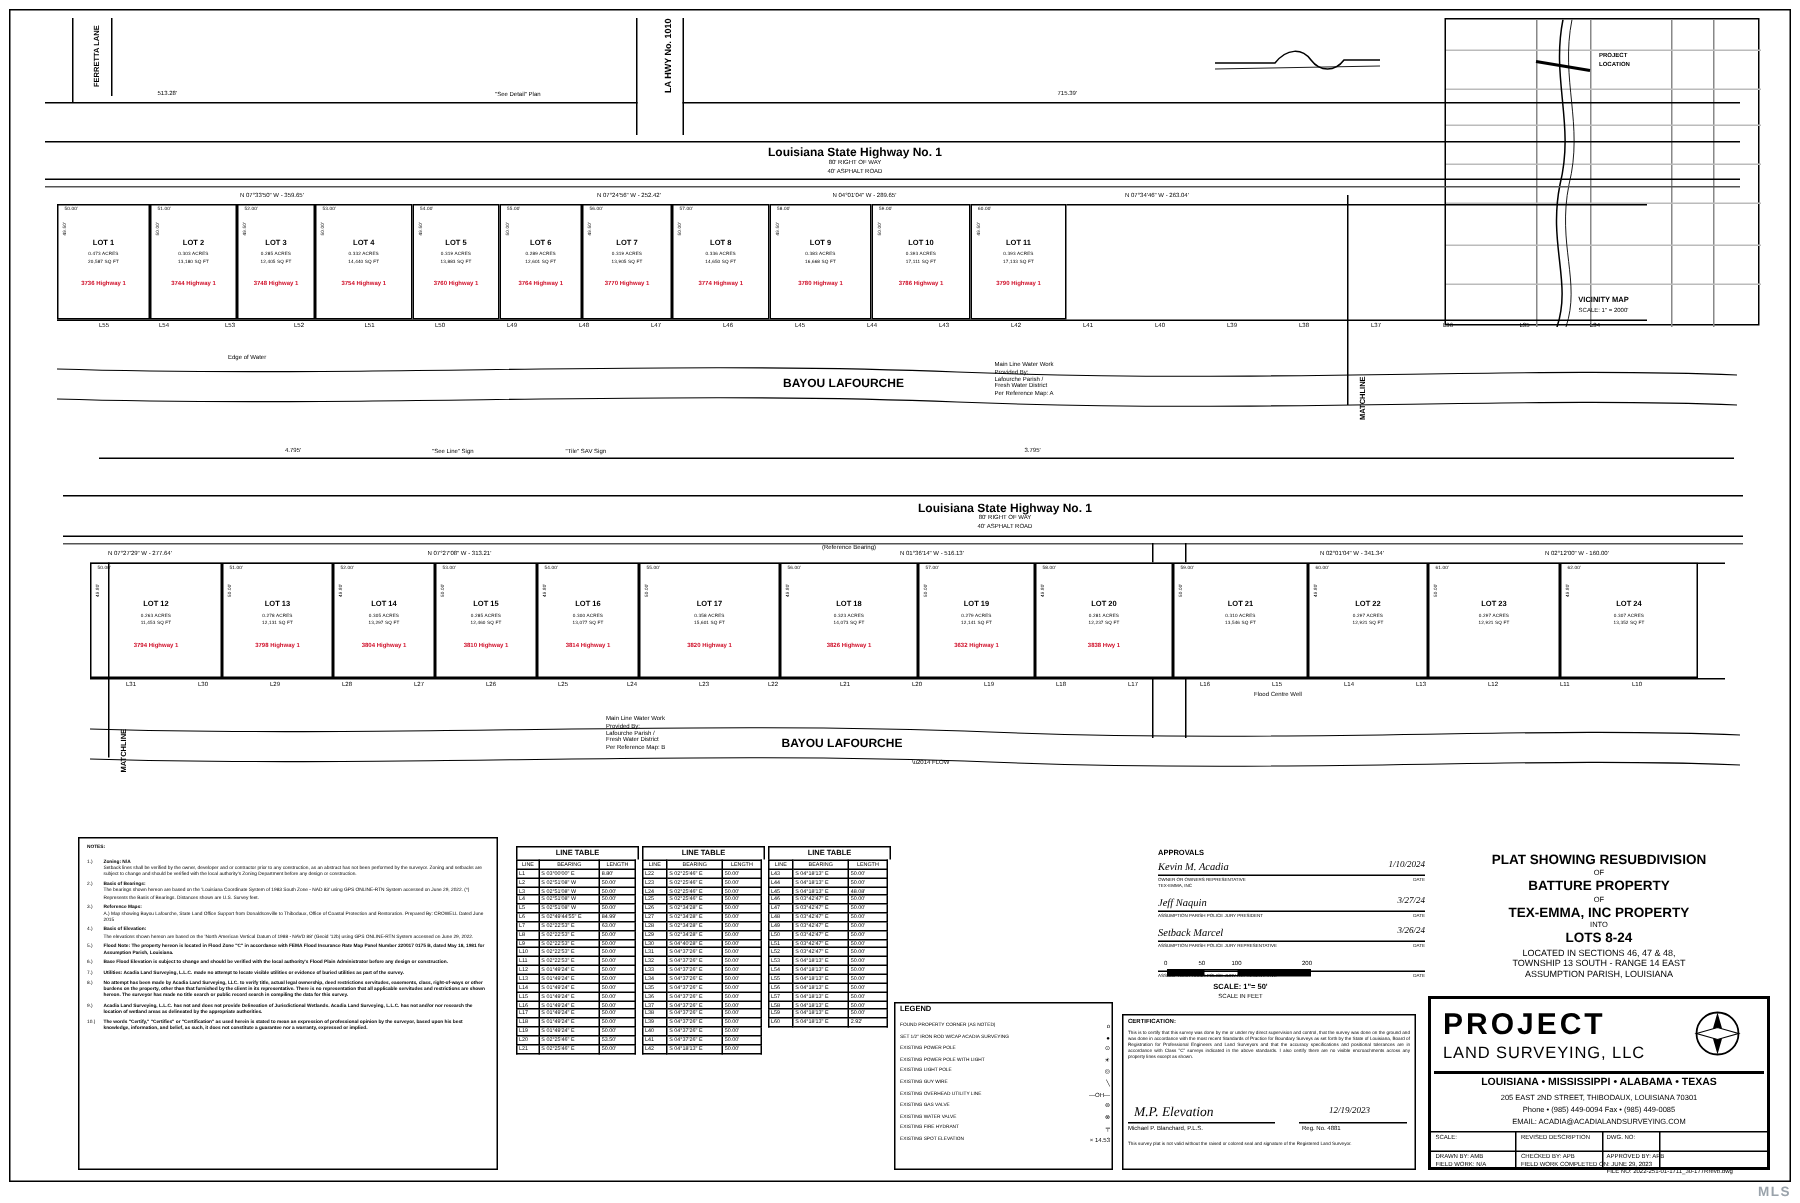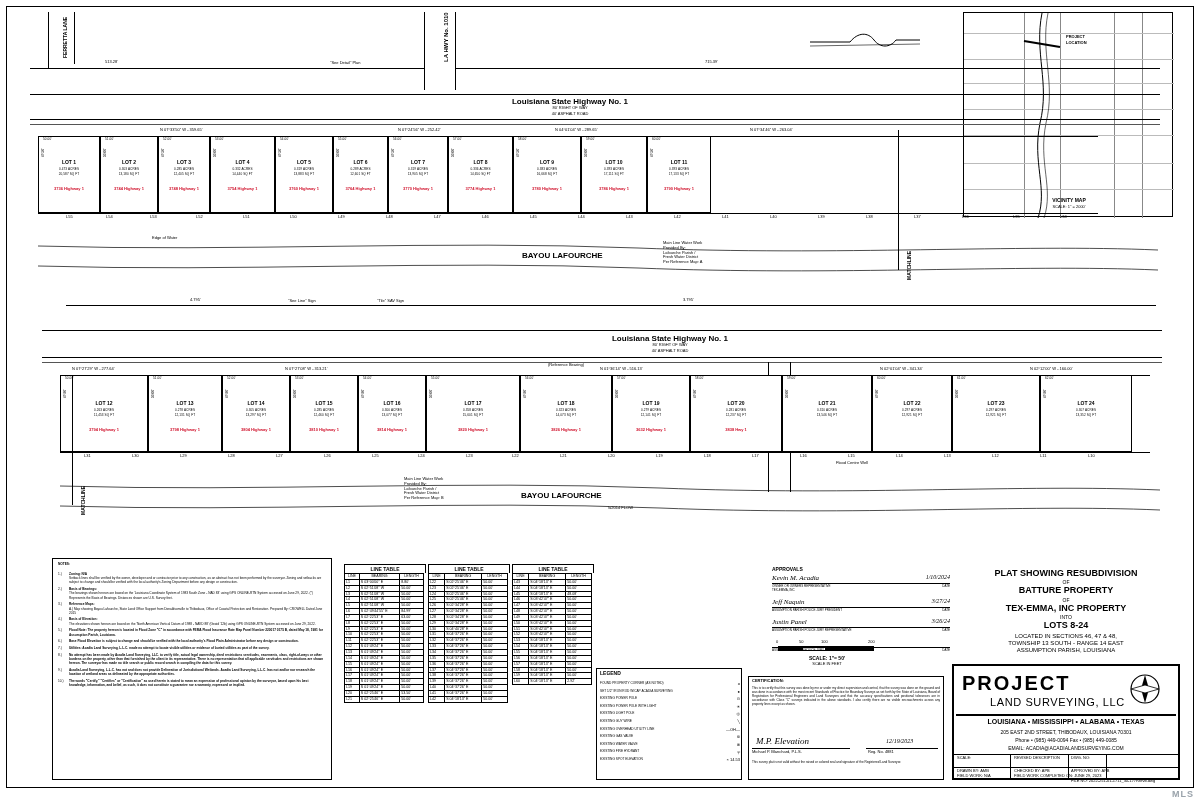--- a/index.html
+++ b/index.html
@@ -863,21 +863,21 @@
       </div>
       <div style="margin-bottom: 6px; position: relative;">
         <div class="sig" style="font-size:7px;height:9px;">Jeff Naquin</div>
         <div class="sig" style="position:absolute;right:0;top:0;font-size:6px;">3/27/24</div>
         <div style="border-top:1px solid #000;display:flex;justify-content:space-between;">
           <span style="font-size:3px;">ASSUMPTION PARISH POLICE JURY PRESIDENT</span>
           <span style="font-size:3px;">DATE</span>
         </div>
       </div>
       <div style="margin-bottom: 6px; position: relative;">
-        <div class="sig" style="font-size:7px;height:9px;">Justin Panel</div>
+        <div class="sig" style="font-size:7px;height:9px;">Setback Marcel</div>
         <div class="sig" style="position:absolute;right:0;top:0;font-size:6px;">3/26/24</div>
         <div style="border-top:1px solid #000;display:flex;justify-content:space-between;">
           <span style="font-size:3px;">ASSUMPTION PARISH POLICE JURY REPRESENTATIVE</span>
           <span style="font-size:3px;">DATE</span>
         </div>
       </div>
       <div style="margin-bottom: 6px; position: relative;">
         <div class="sig" style="font-size:7px;height:9px;"></div>
         <div class="sig" style="position:absolute;right:0;top:0;font-size:6px;"></div>
         <div style="border-top:1px solid #000;display:flex;justify-content:space-between;">
@@ -918,21 +918,21 @@
     <div class="t9 bold">TEX-EMMA, INC PROPERTY</div>
     <div class="t5">INTO</div>
     <div class="t9 bold">LOTS 8-24</div>
     <div class="t6" style="margin-top:2px;">LOCATED IN SECTIONS 46, 47 &amp; 48,</div>
     <div class="t6">TOWNSHIP 13 SOUTH - RANGE 14 EAST</div>
     <div class="t6">ASSUMPTION PARISH, LOUISIANA</div>
   </div>
 
   <div class="box" style="left:952px;top:664px;width:228px;height:116px;border-width:2px;"></div>
   <div class="abs t20 bold" style="left:962px;top:672px;letter-spacing:2px;">PROJECT</div>
-  <div class="abs t11" style="left:962px;top:696px;letter-spacing:0.6px;margin-left:28px;">LAND SURVEYING, LLC</div>
+  <div class="abs t11" style="left:962px;top:696px;letter-spacing:0.6px;">LAND SURVEYING, LLC</div>
   <svg width="34" height="34" style="position:absolute;left:1128px;top:672px;">
     <circle cx="17" cy="17" r="14" stroke="#000" fill="none" stroke-width="1.2"></circle>
     <path d="M17,3 L21,17 L17,31 L13,17 Z" fill="#000"></path>
     <path d="M3,17 L17,13 L31,17 L17,21 Z" fill="#fff" stroke="#000" stroke-width="0.8"></path>
   </svg>
   <div class="ln hline" style="left:956px;top:714px;width:220px;height:2px;"></div>
   <div class="abs t7 bold ctr" style="left:952px;top:718px;width:228px;">LOUISIANA • MISSISSIPPI • ALABAMA • TEXAS</div>
   <div class="abs t5 ctr" style="left:952px;top:729px;width:228px;">205 EAST 2ND STREET, THIBODAUX, LOUISIANA 70301</div>
   <div class="abs t5 ctr" style="left:952px;top:737px;width:228px;">Phone • (985) 449-0094       Fax • (985) 449-0085</div>
   <div class="abs t5 ctr" style="left:952px;top:745px;width:228px;">EMAIL: ACADIA@ACADIALANDSURVEYING.COM</div>

